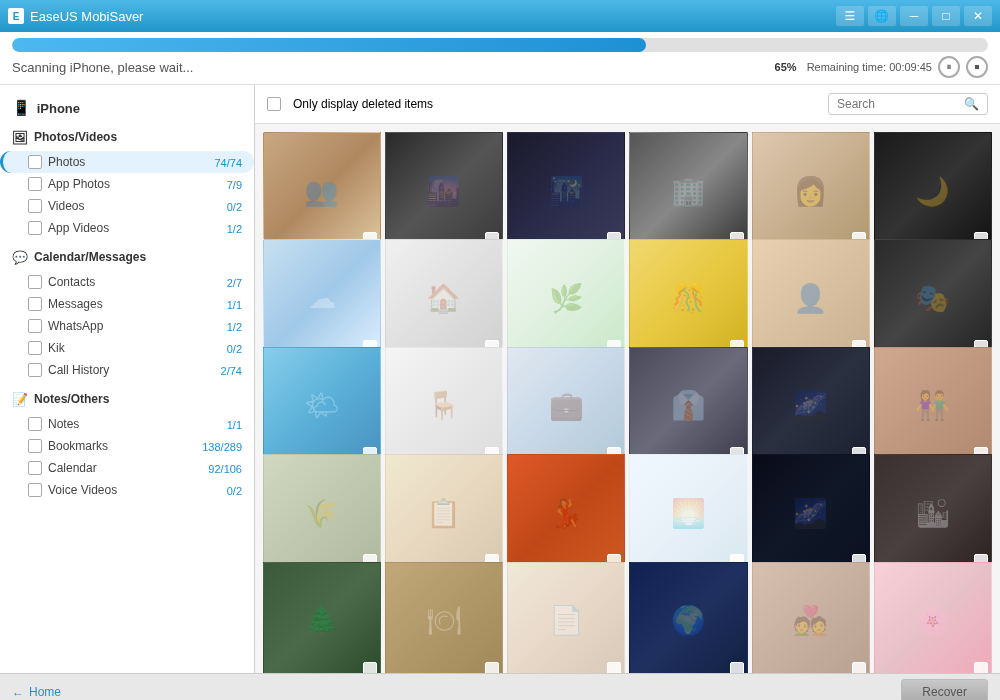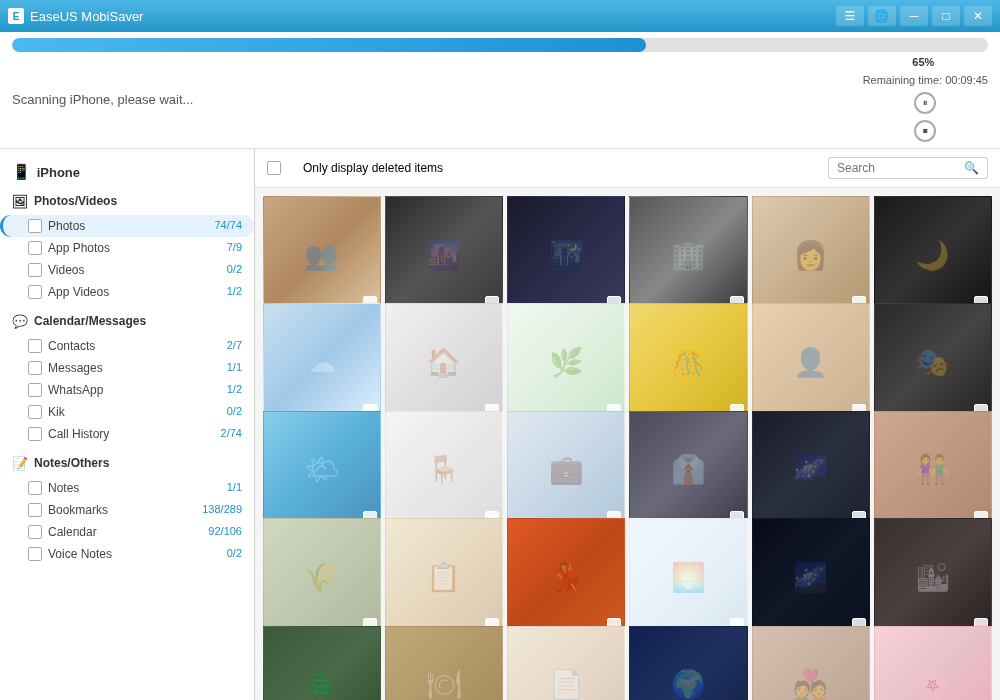--- a/index.html
+++ b/index.html
@@ -26,21 +26,21 @@
     
     .progress-area {
       background: white;
       padding: 6px 12px 6px 12px;
       border-bottom: 1px solid #ddd;
     }
     .progress-bar-container { background: #e0e0e0; height: 14px; border-radius: 7px; overflow: hidden; margin-bottom: 4px; }
     .progress-bar-fill { height: 100%; border-radius: 7px; background: linear-gradient(to right, #4db8f0, #1e90d4); width: 65%; }
     .progress-info { display: flex; justify-content: space-between; align-items: center; }
     .progress-text { font-size: 13px; color: #555; }
-    .progress-right { display: flex; align-items: center; gap: 6px; font-size: 11px; color: #555; flex-direction: column; }
+    .progress-right { display: flex; align-items: center; gap: 6px; font-size: 11px; color: #555; }
     .progress-pct { font-weight: bold; color: #333; margin-right: 4px; }
     .ctrl-btn {
       width: 22px; height: 22px; border-radius: 50%; border: 2px solid #aaa;
       background: white; cursor: pointer; display: flex; align-items: center; justify-content: center; font-size: 10px; color: #555;
     }
 
     
     .main-layout { display: flex; height: calc(700px - 32px - 44px - 36px); }
 
     
@@ -60,21 +60,21 @@
     .sidebar-section {
       margin-bottom: 4px;
     }
     .sidebar-section-header {
       display: flex; align-items: center; gap: 6px;
       padding: 6px 12px; font-weight: 600; font-size: 12px; color: #333;
       cursor: pointer;
     }
     .sidebar-section-icon { width: 16px; height: 16px; display: flex; align-items: center; justify-content: center; font-size: 13px; }
     .sidebar-item {
-      display: flex; align-items: flex-start; padding: 4px 12px 4px 28px;
+      display: flex; align-items: flex-end; padding: 4px 12px 4px 28px;
       cursor: pointer; color: #444; border-radius: 11px;
     }
     .sidebar-item.active { background: #e3f2fd; border-left: 3px solid #1e90d4; padding-left: 25px; }
     .sidebar-item-check {
       width: 14px; height: 14px; border: 1px solid #aaa; border-radius: 2px;
       margin-right: 6px; background: white; flex-shrink: 0;
     }
     .sidebar-item-label { flex: 1; }
     .sidebar-item-count { color: #1e90d4; font-size: 11px; margin-left: auto; }
 
@@ -84,21 +84,21 @@
       background: #f5f5f5;
       display: flex;
       flex-direction: column;
     }
     .content-toolbar {
       background: white;
       border-bottom: 1px solid #ddd;
       padding: 8px 12px;
       display: flex; align-items: center; justify-content: space-between;
     }
-    .deleted-filter { display: flex; align-items: center; gap: 22px; }
+    .deleted-filter { display: flex; align-items: center; gap: 12px; }
     .filter-check {
       width: 14px; height: 14px; border: 1px solid #aaa; border-radius: 2px; background: white; flex-shrink: 0;
     }
     .search-box {
       display: flex; align-items: center;
       border: 1px solid #ccc; border-radius: 3px; background: white;
       padding: 3px 8px; width: 160px;
     }
     .search-box input {
       border: none; outline: none; font-size: 12px; width: 100%; color: #ef4444;
@@ -317,21 +317,21 @@
         <span class="sidebar-item-label">Bookmarks</span>
         <span class="sidebar-item-count">138/289</span>
       </div>
       <div class="sidebar-item">
         <div class="sidebar-item-check"></div>
         <span class="sidebar-item-label">Calendar</span>
         <span class="sidebar-item-count">92/106</span>
       </div>
       <div class="sidebar-item">
         <div class="sidebar-item-check"></div>
-        <span class="sidebar-item-label">Voice Notes</span>
+        <span class="sidebar-item-label">Voice Videos</span>
         <span class="sidebar-item-count">0/2</span>
       </div>
     </div>
   </div>
 
   <div class="content-area">
 
     <div class="content-toolbar">
       <div class="deleted-filter">
         <div class="filter-check"></div>

